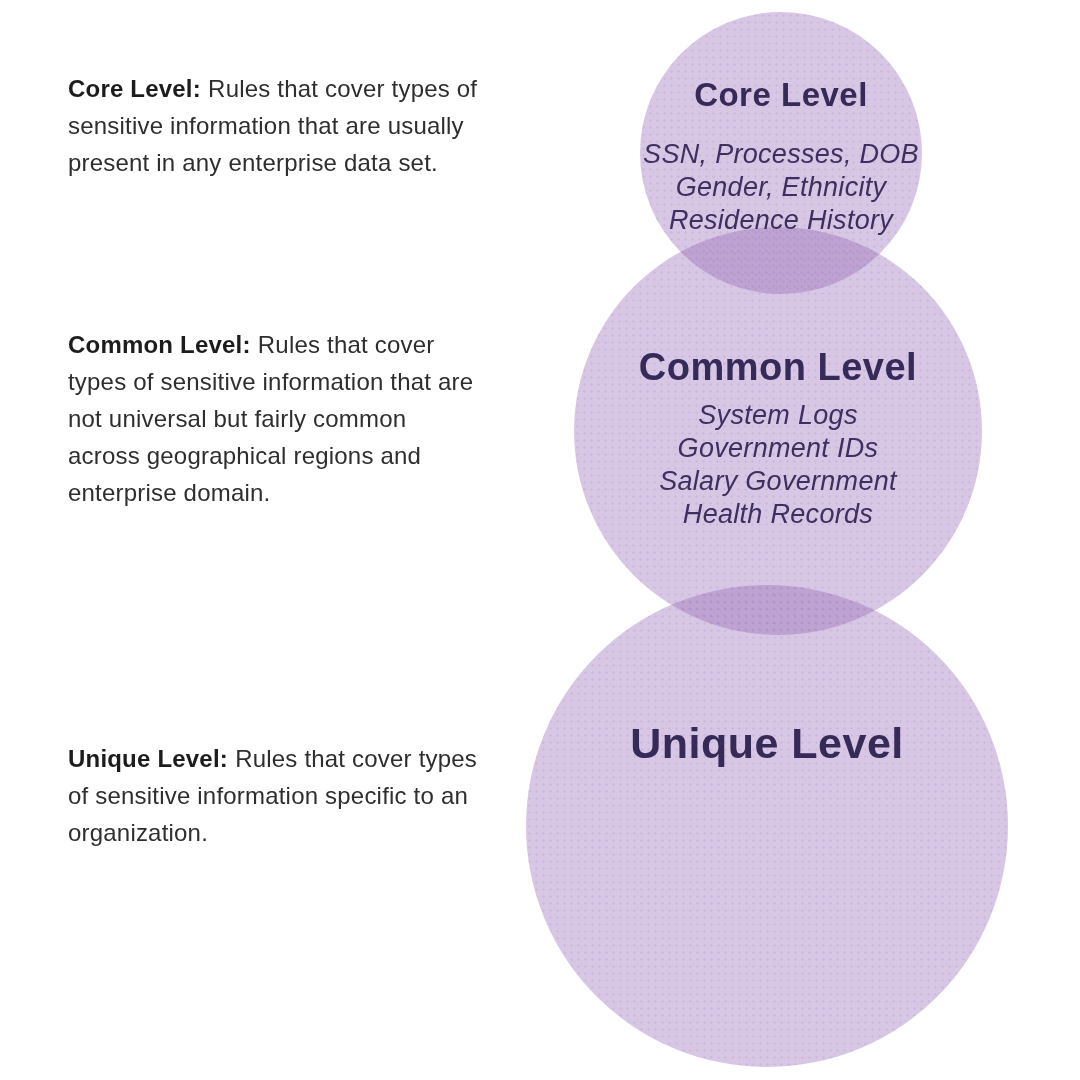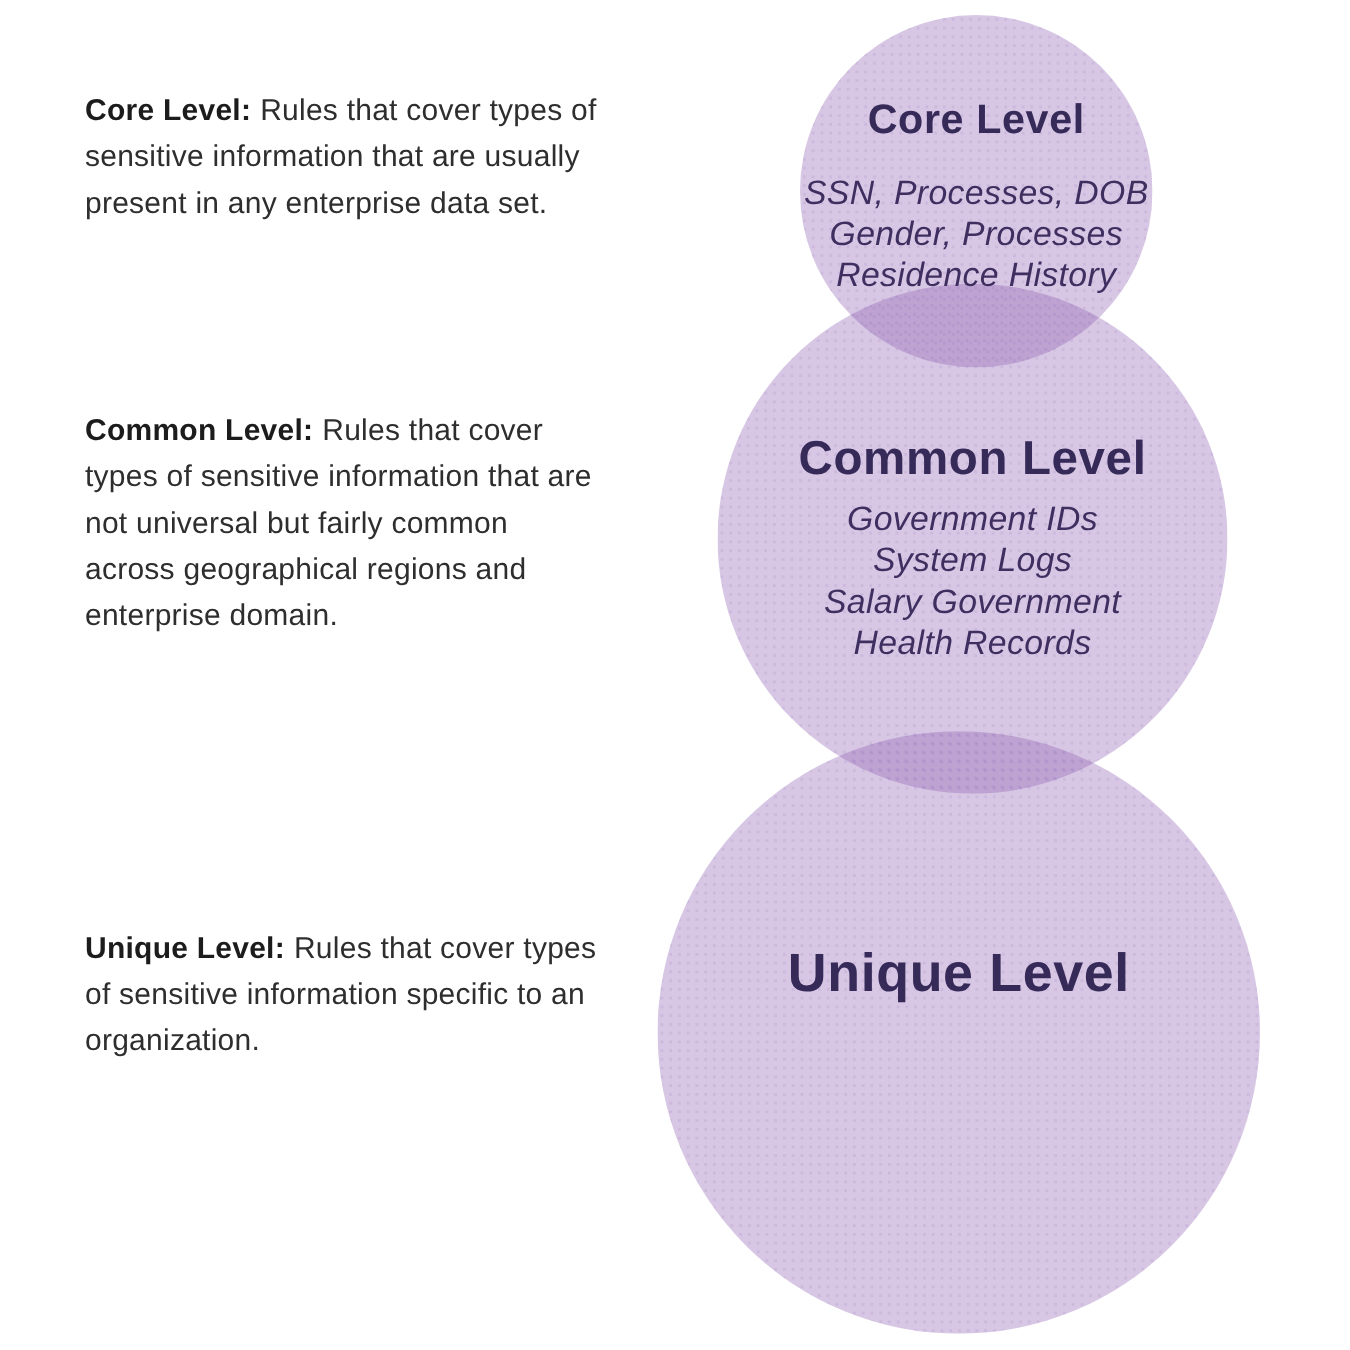--- a/index.html
+++ b/index.html
@@ -62,21 +62,21 @@
   .stack-common{left:574px; top:345px; width:408px;}
   .stack-unique{left:526px; top:718px; width:482px;}
 
   .circle-title{
     font-weight:700;
     color:var(--title-color);
     letter-spacing:.5px;
   }
   .stack-core   .circle-title{font-size:33px; line-height:38px; margin-bottom:24px;}
   .stack-common .circle-title{font-size:38px; line-height:44px; margin-bottom:10px;}
-  .stack-unique .circle-title{font-size:43px; line-height:50px; margin-bottom:12px;margin-top:36px;}
+  .stack-unique .circle-title{font-size:43px; line-height:50px; margin-bottom:12px;}
 
   .circle-item{
     font-style:italic;
     color:var(--item-color);
     font-size:27px;
     line-height:33px;
     letter-spacing:.3px;
   }
   .stack-unique .circle-item{font-size:28px;line-height:33px;}
 </style>
@@ -91,28 +91,28 @@
 
   <p class="desc desc-unique"><strong>Unique Level:</strong><span>Rules that cover types of sensitive information specific to an organization.</span></p>
 
   <div class="venn-circle circle-core"></div>
   <div class="venn-circle circle-common"></div>
   <div class="venn-circle circle-unique"></div>
 
   <div class="stack stack-core">
     <div class="circle-title">Core Level</div>
     <div class="circle-item">SSN, Processes, DOB</div>
-    <div class="circle-item">Gender, Processes</div>
+    <div class="circle-item">Gender, Ethnicity</div>
     <div class="circle-item">Residence History</div>
   </div>
 
   <div class="stack stack-common">
     <div class="circle-title">Common Level</div>
+    <div class="circle-item">System Logs</div>
     <div class="circle-item">Government IDs</div>
-    <div class="circle-item">System Logs</div>
     <div class="circle-item">Salary Government</div>
     <div class="circle-item">Health Records</div>
   </div>
 
   <div class="stack stack-unique">
     <div class="circle-title">Unique Level</div>
   </div>
 
 </div>
 

